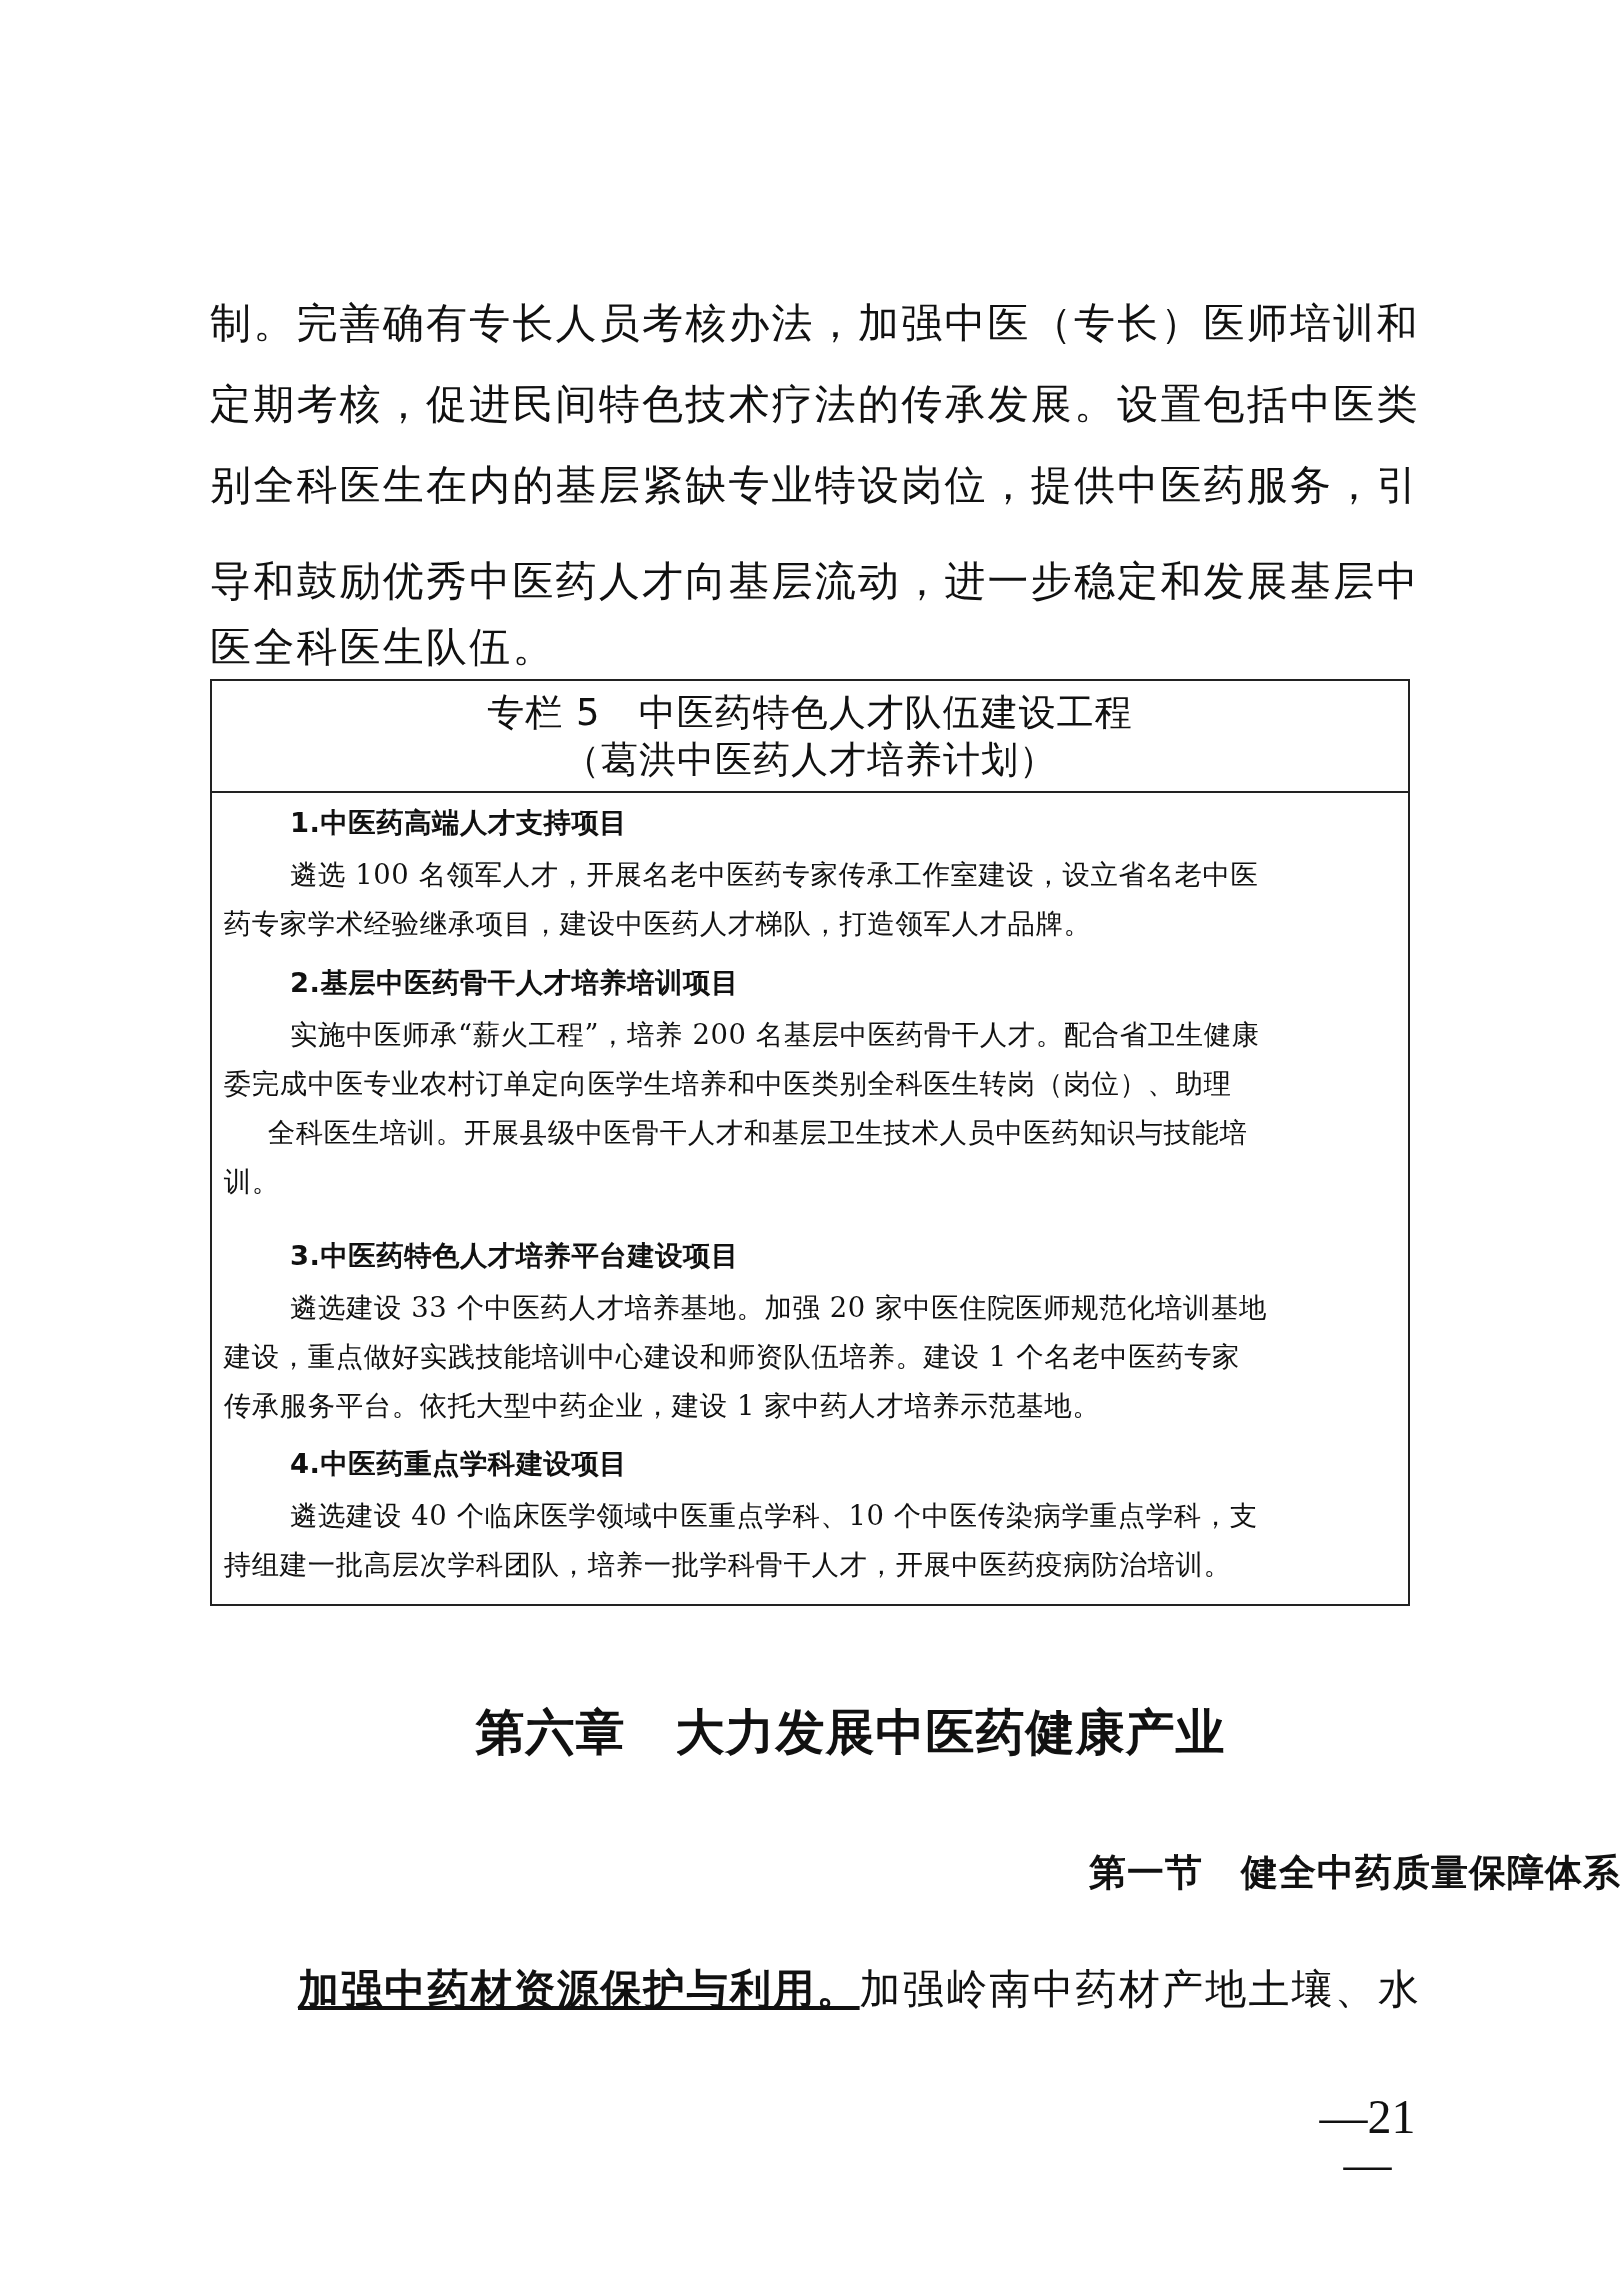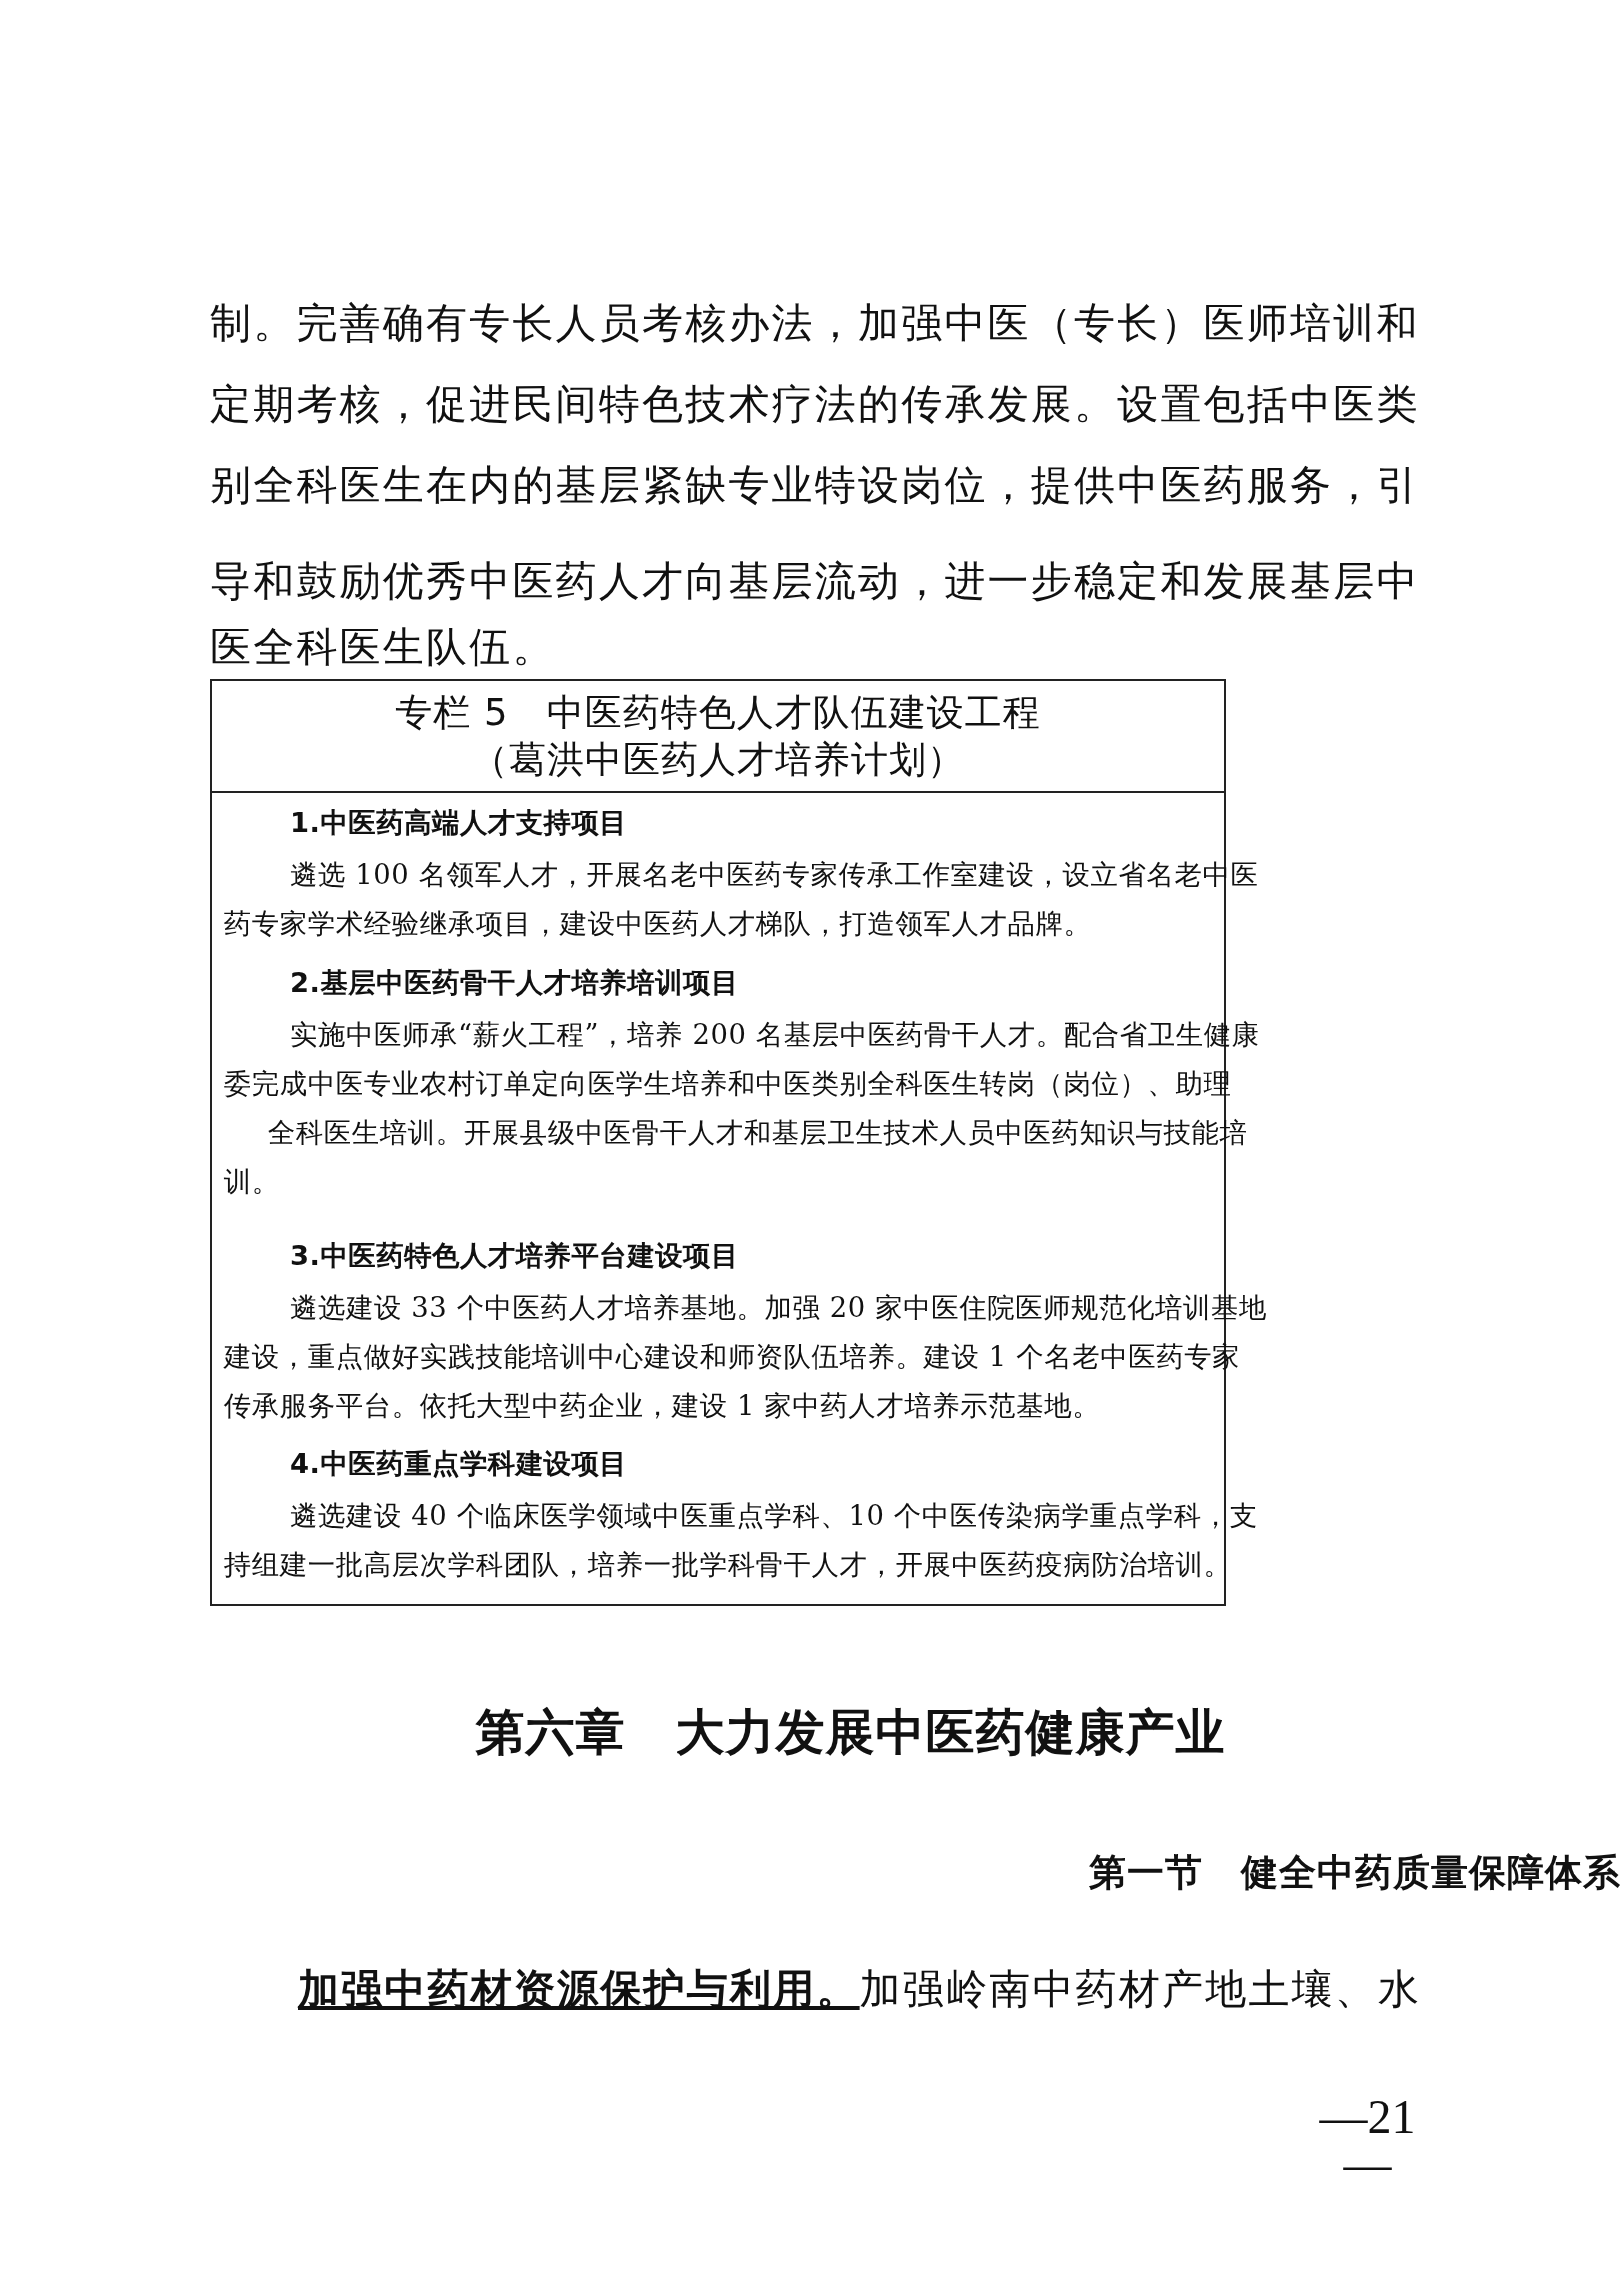--- a/index.html
+++ b/index.html
@@ -6,21 +6,21 @@
   body { width: 1621px; height: 2293px; position: relative; overflow: hidden; color: #111; }
   .page { position: absolute; left: 0; top: 0; width: 1621px; height: 2293px; }
 
   .body-line {
     position: absolute; left: 210px; width: 1208px;
     font-family: "DejaVu Serif", serif; font-size: 41px; line-height: 49px;
     letter-spacing: 2.2px; white-space: nowrap; color: #111;
   }
 
   .box {
-    position: absolute; left: 210px; top: 679px; width: 1016px; height: 927px;
+    position: absolute; left: 210px; top: 679px; width: 1200px; height: 927px;
     border: 2px solid #222; box-sizing: border-box;
   }
   .box-header {
     position: absolute; left: 0; top: 0; right: 0; height: 110px;
     border-bottom: 2px solid #222; text-align: center;
   }
   .box-title {
     position: absolute; left: 0; right: 0; font-family: "DejaVu Sans", sans-serif;
     font-size: 37px; line-height: 43px; color: #111; letter-spacing: 1px;
   }

